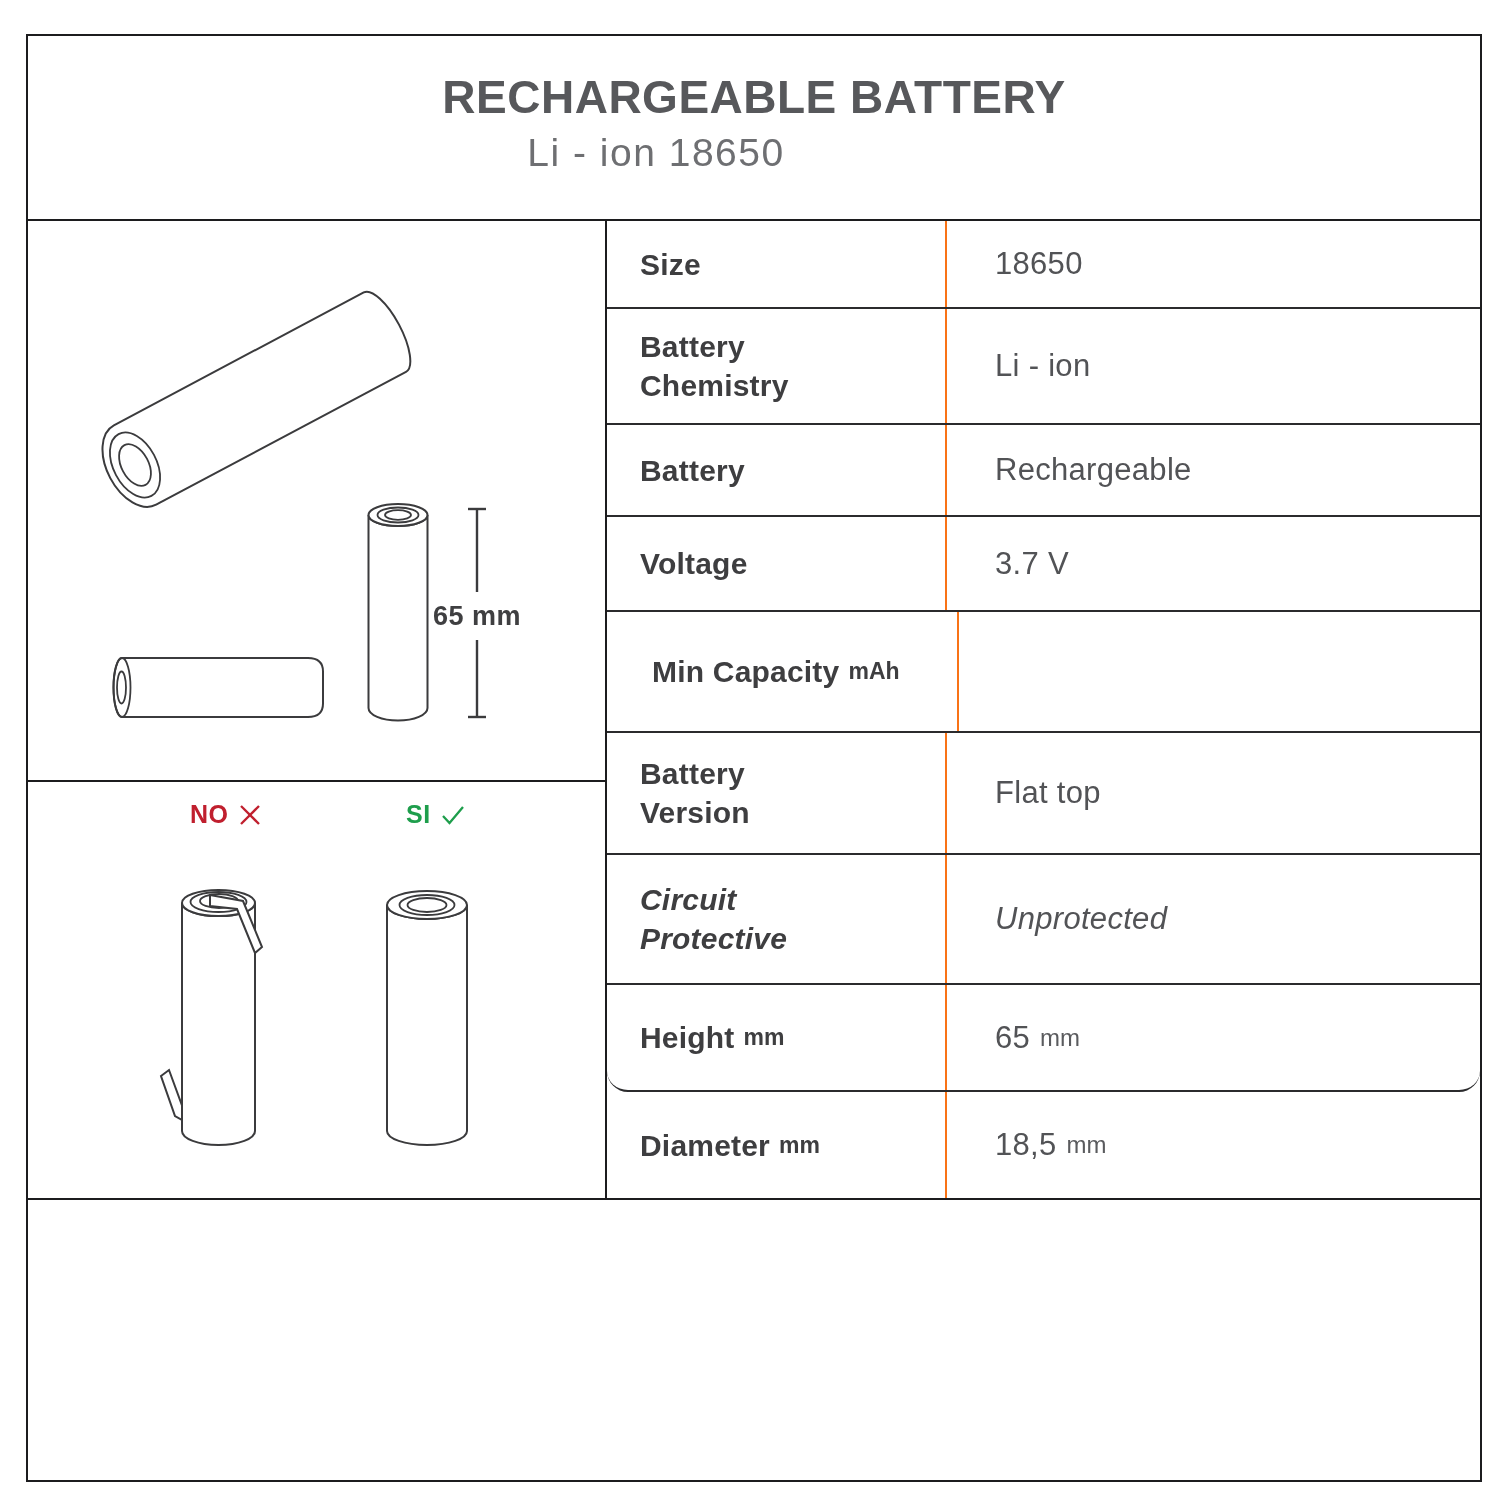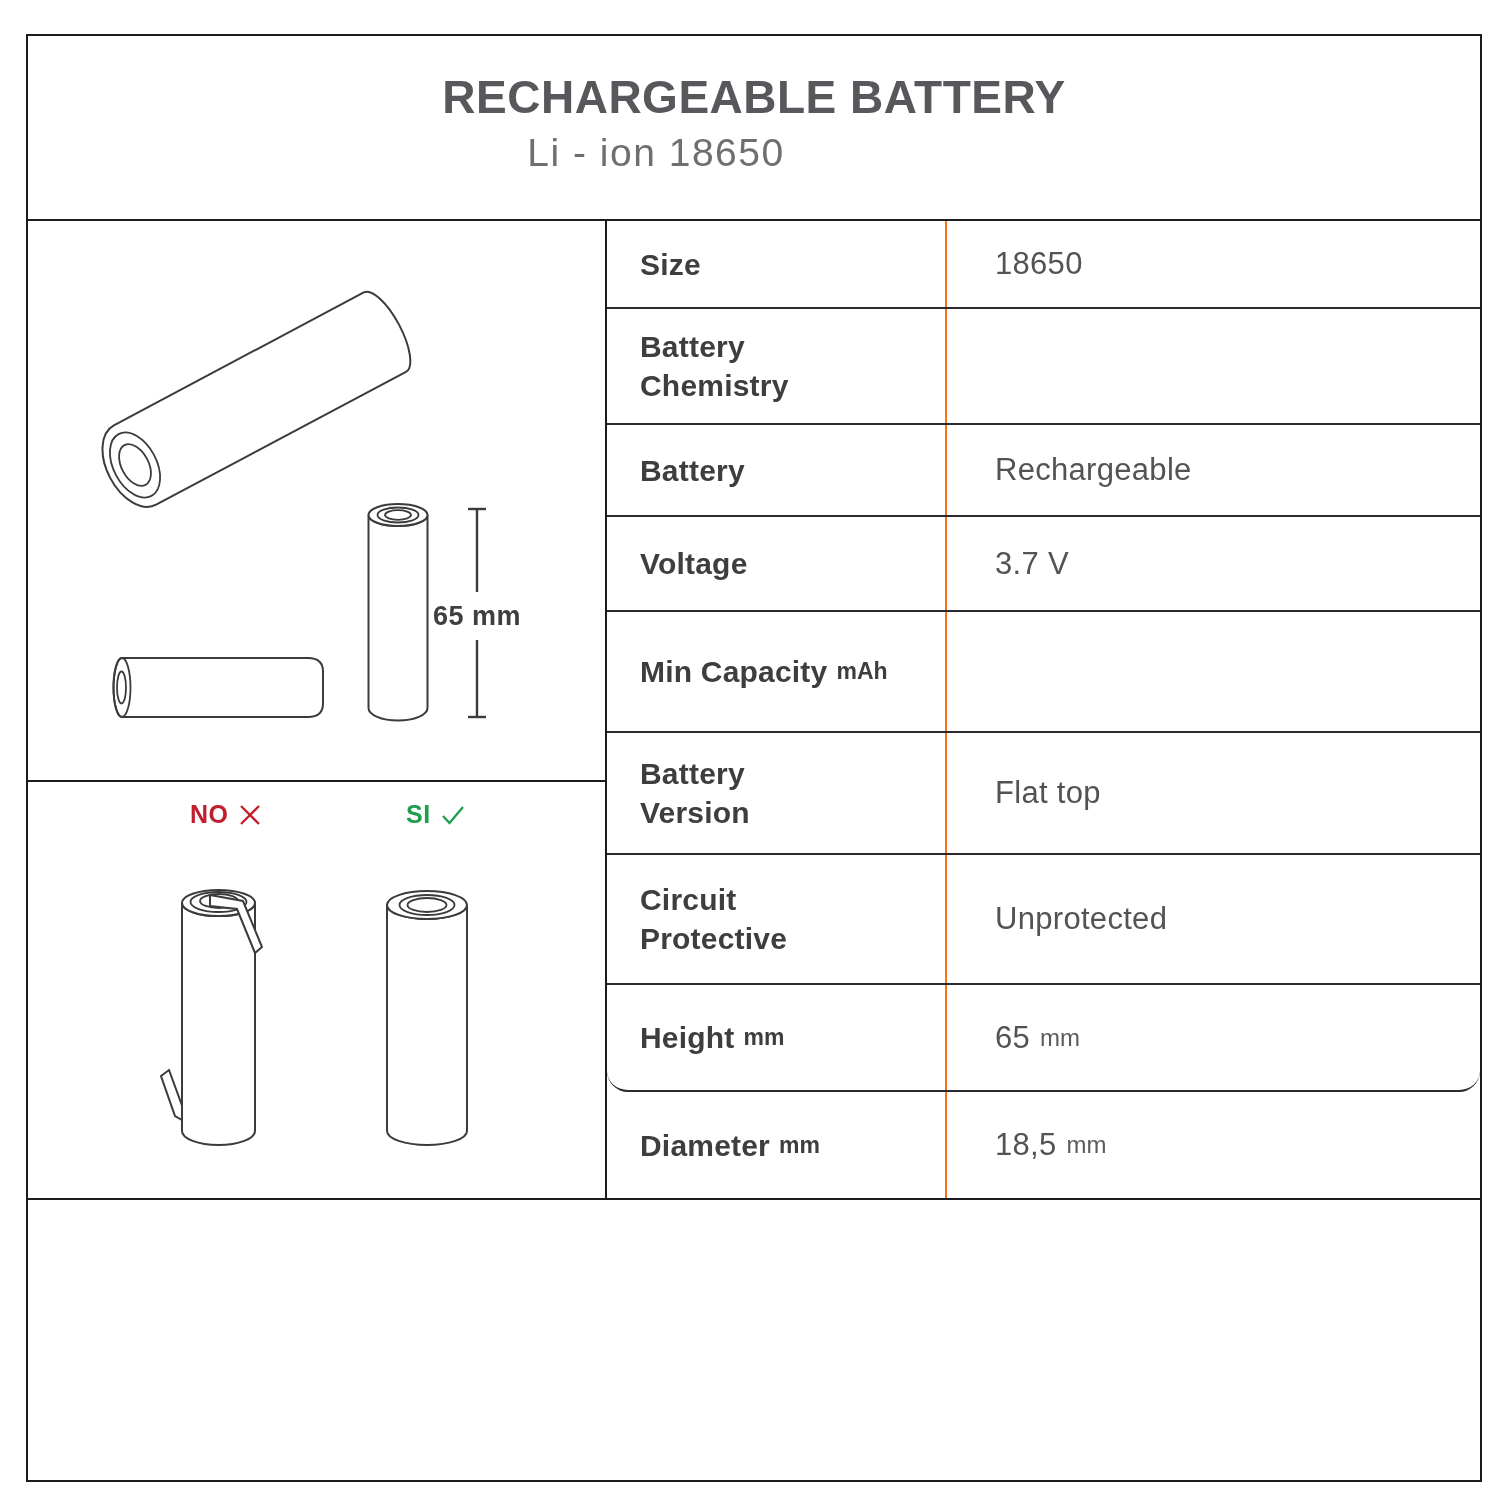--- a/index.html
+++ b/index.html
@@ -22,21 +22,21 @@
   }
 
   
   .spec-table {
     position:absolute; left:607px; top:221px; width:873px; height:977px;
     display:flex; flex-direction:column;
   }
   .spec-row { display:flex; box-sizing:border-box; border-bottom:2px solid #2b2b2d; }
   .spec-row:last-child { border-bottom:none; }
   .r1{height:88px;} .r2{height:116px;} .r3{height:92px;} .r4{height:95px;}
-  .r5{height:121px;} .r6{height:122px;} .r7{height:130px;} .r8{height:107px;border-radius:21px;} .r9{height:106px;}
+  .r5{height:121px;padding-left:12px;} .r6{height:122px;} .r7{height:130px;font-style:italic;} .r8{height:107px;border-radius:21px;} .r9{height:106px;}
   .cell-label {
     box-sizing:border-box; width:340px; border-right:2px solid #f97316;
     display:flex; align-items:center; padding-left:33px;
   }
   .cell-label .lbl {
     font-size:30px; font-weight:bold; color:#3e3e40; line-height:1.3;
     white-space:pre-line; letter-spacing:0.2px;
   }
   .cell-label .sfx { font-size:23px; font-weight:bold; color:#3e3e40; margin-left:9px; }
   .cell-value {
@@ -147,20 +147,24 @@
         <span class="vsfx"></span>
     </div>
   </div>
 
   <div class="spec-row r2">
     <div class="cell-label">
       <span class="lbl">Battery
 Chemistry</span>
         <span class="sfx"></span>
     </div>
+    <div class="cell-value">
+      <span class="val">Li - ion</span>
+        <span class="vsfx"></span>
+    </div>
   </div>
 
   <div class="spec-row r3">
     <div class="cell-label">
       <span class="lbl">Battery</span>
         <span class="sfx"></span>
     </div>
     <div class="cell-value">
       <span class="val">Rechargeable</span>
         <span class="vsfx"></span>

